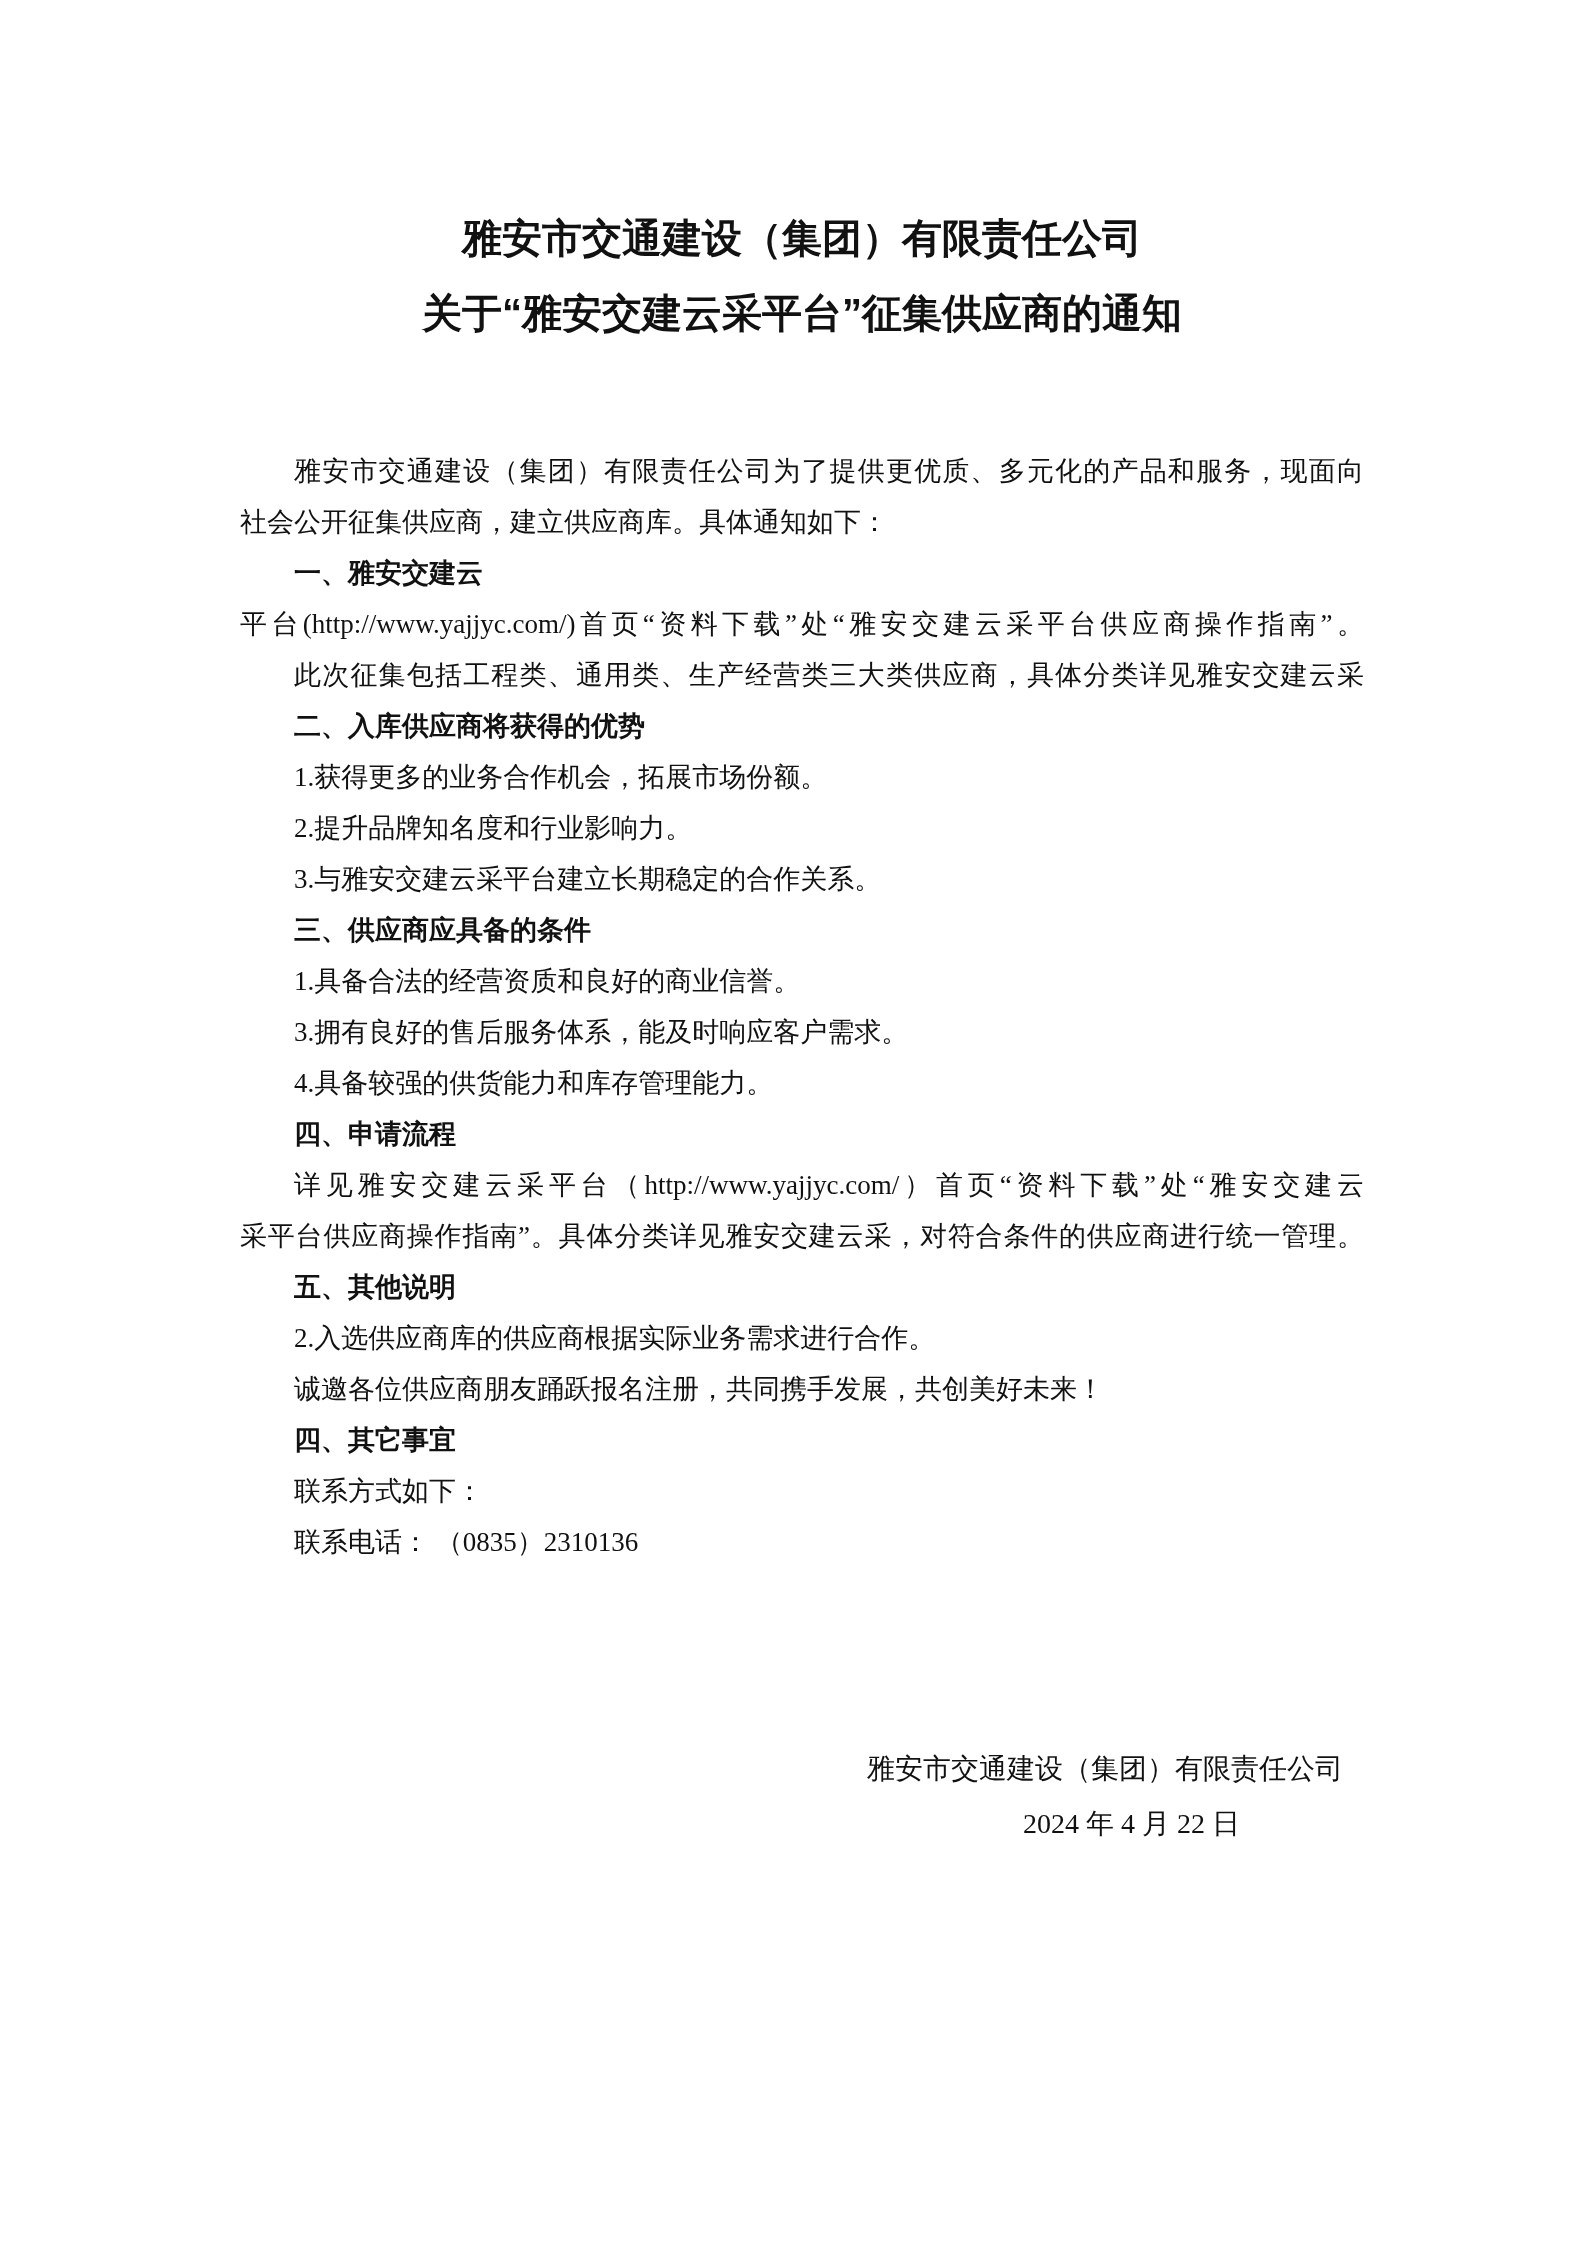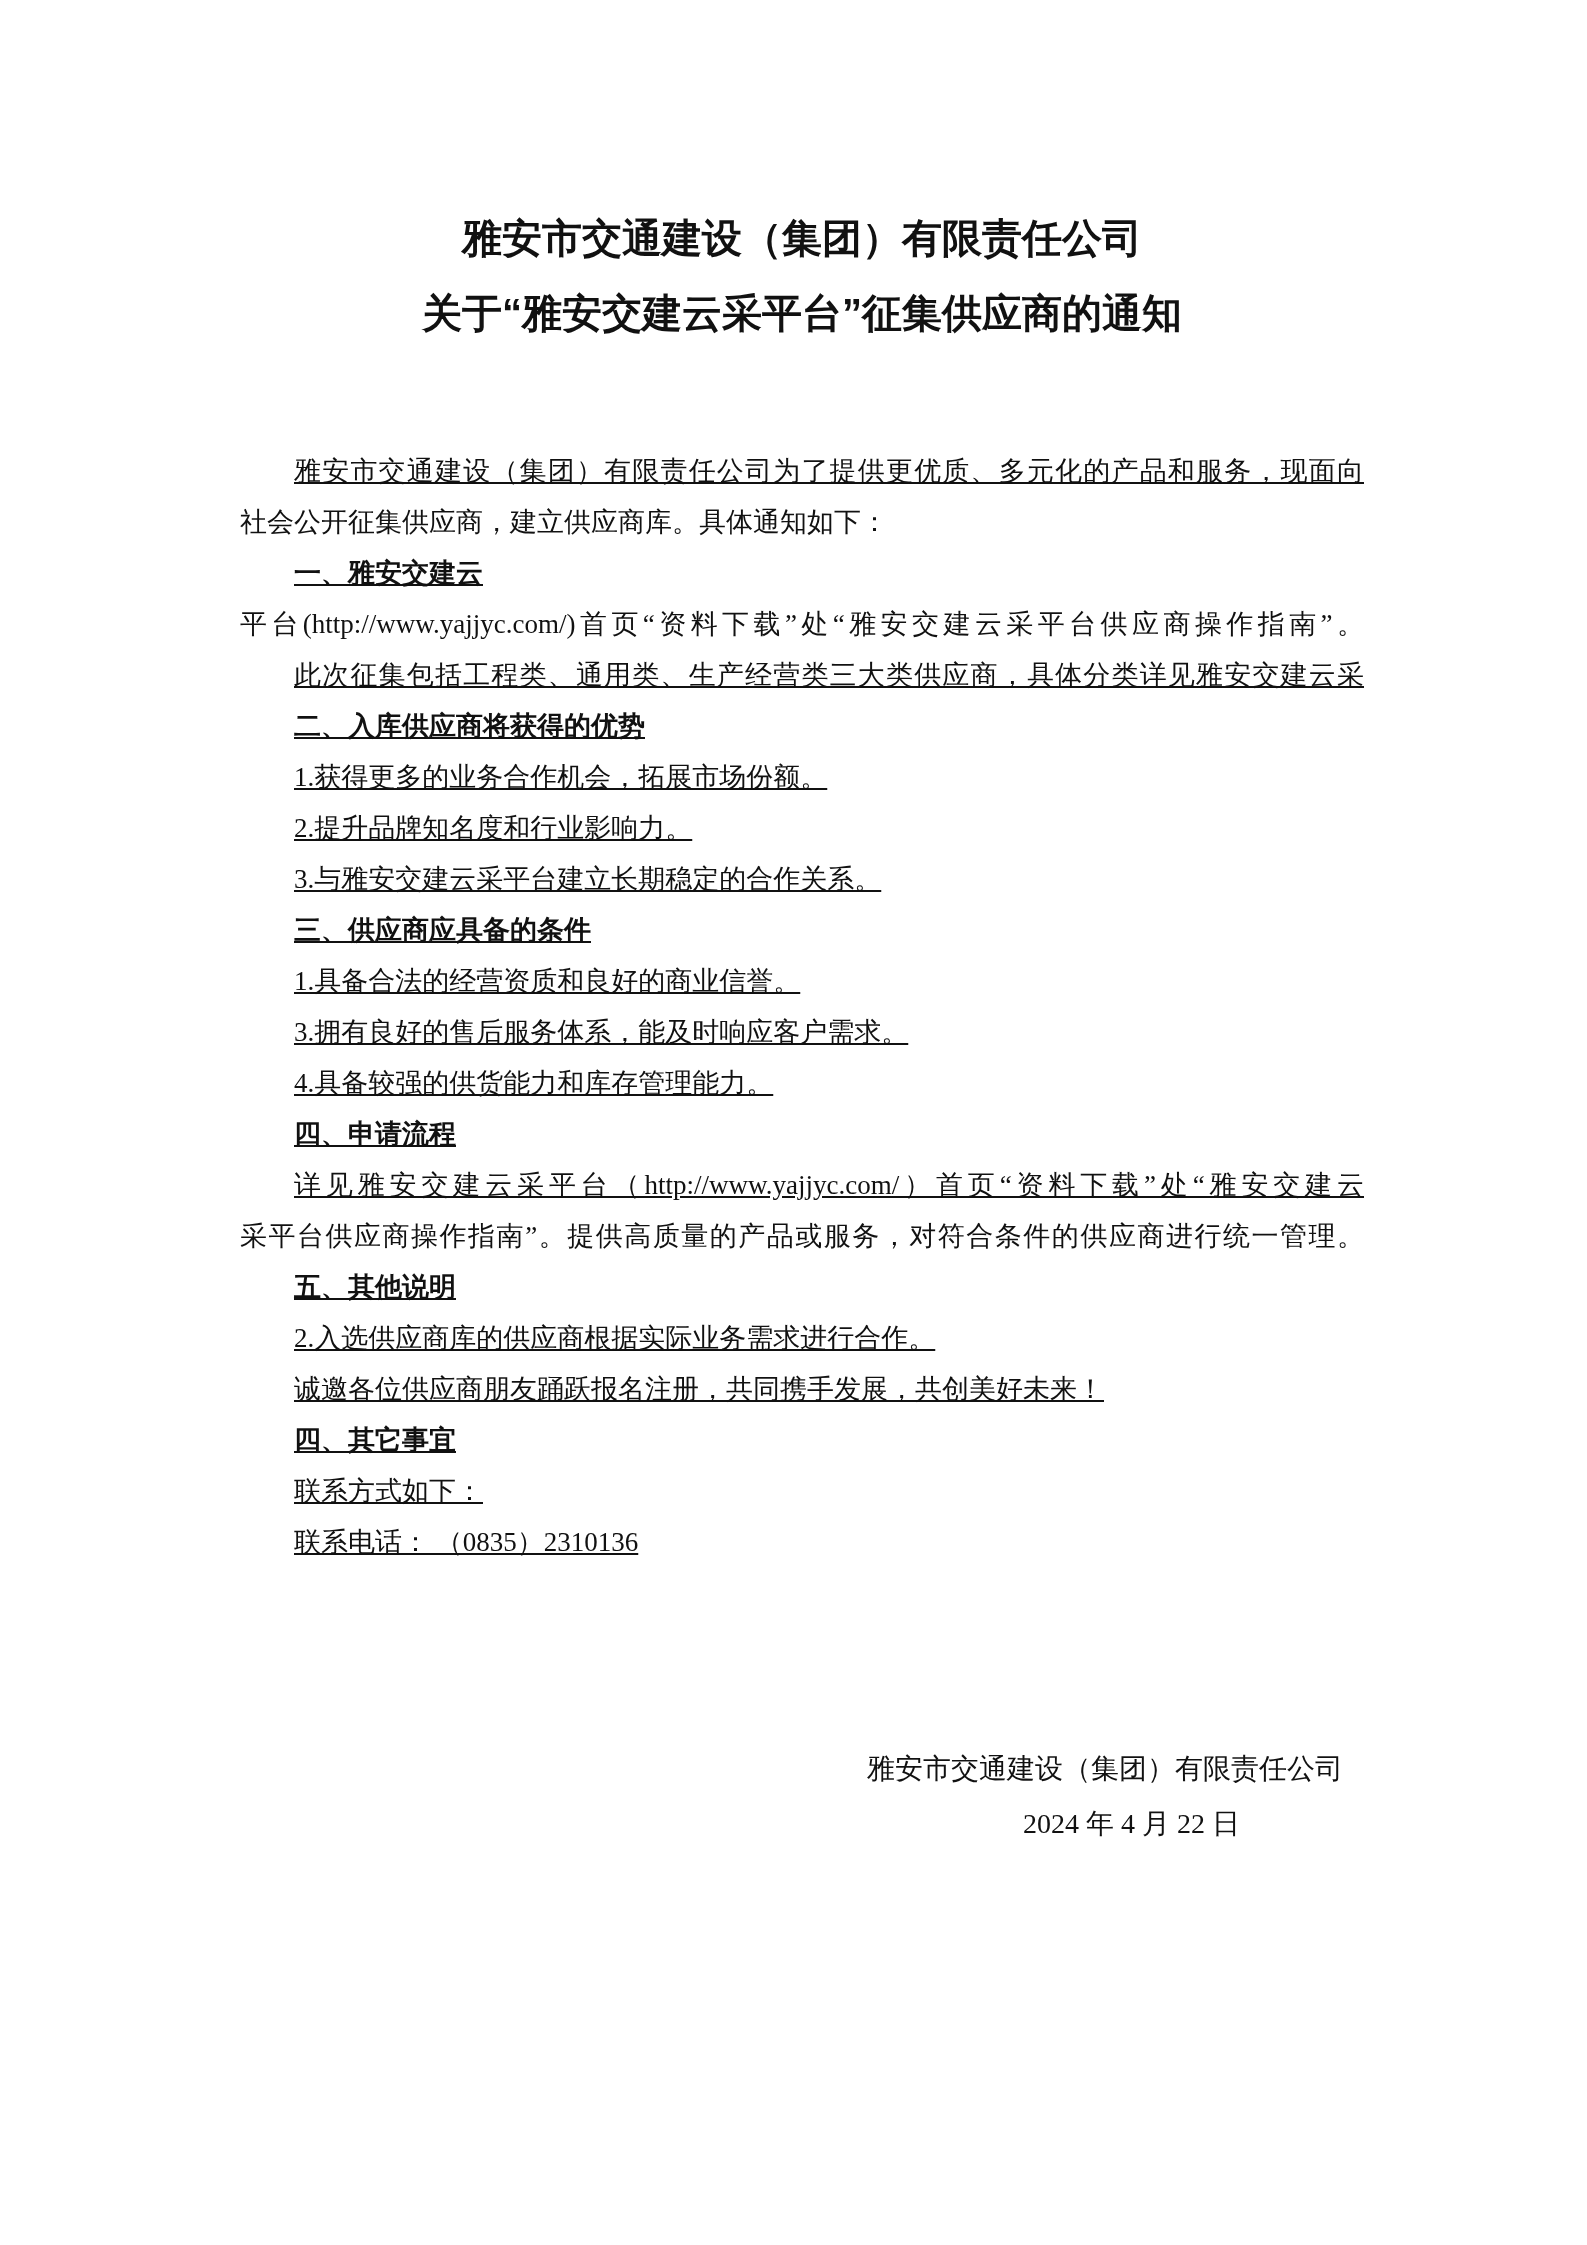--- a/index.html
+++ b/index.html
@@ -31,21 +31,21 @@
   .title.t2 { margin-top: 27px; }
   .body-lines { margin-top: 109px; }
   .line {
     margin: 0;
     font-size: 27px;
     line-height: 51px;
     height: 51px;
     white-space: normal;
     overflow: visible;
   }
-  .line.indent { text-indent: 54px; text-decoration: underline; }
+  .line.indent { text-indent: 54px; }
   .line.full {
     text-align: justify;
     text-align-last: justify;
   }
   .line.heading {
     font-family: "Liberation Sans", "DejaVu Sans", sans-serif;
     font-weight: bold;
   }
   .signature { margin-top: 175px; }
   .sig-line {
@@ -75,21 +75,21 @@
       <p class="line heading indent">二、入库供应商将获得的优势</p>
       <p class="line indent">1.获得更多的业务合作机会，拓展市场份额。</p>
       <p class="line indent">2.提升品牌知名度和行业影响力。</p>
       <p class="line indent">3.与雅安交建云采平台建立长期稳定的合作关系。</p>
       <p class="line heading indent">三、供应商应具备的条件</p>
       <p class="line indent">1.具备合法的经营资质和良好的商业信誉。</p>
       <p class="line indent">3.拥有良好的售后服务体系，能及时响应客户需求。</p>
       <p class="line indent">4.具备较强的供货能力和库存管理能力。</p>
       <p class="line heading indent">四、申请流程</p>
       <p class="line indent full">详见雅安交建云采平台（http://www.yajjyc.com/）首页“资料下载”处“雅安交建云</p>
-      <p class="line full">采平台供应商操作指南”。提供高质量的产品或服务，对符合条件的供应商进行统一管理。</p>
+      <p class="line full">采平台供应商操作指南”。具体分类详见雅安交建云采，对符合条件的供应商进行统一管理。</p>
       <p class="line heading indent">五、其他说明</p>
       <p class="line indent">2.入选供应商库的供应商根据实际业务需求进行合作。</p>
       <p class="line indent">诚邀各位供应商朋友踊跃报名注册，共同携手发展，共创美好未来！</p>
       <p class="line heading indent">四、其它事宜</p>
       <p class="line indent">联系方式如下：</p>
       <p class="line indent">联系电话： （0835）2310136</p>
     </div>
 
   <div class="signature">
     <p class="sig-line sig-company">雅安市交通建设（集团）有限责任公司</p>

